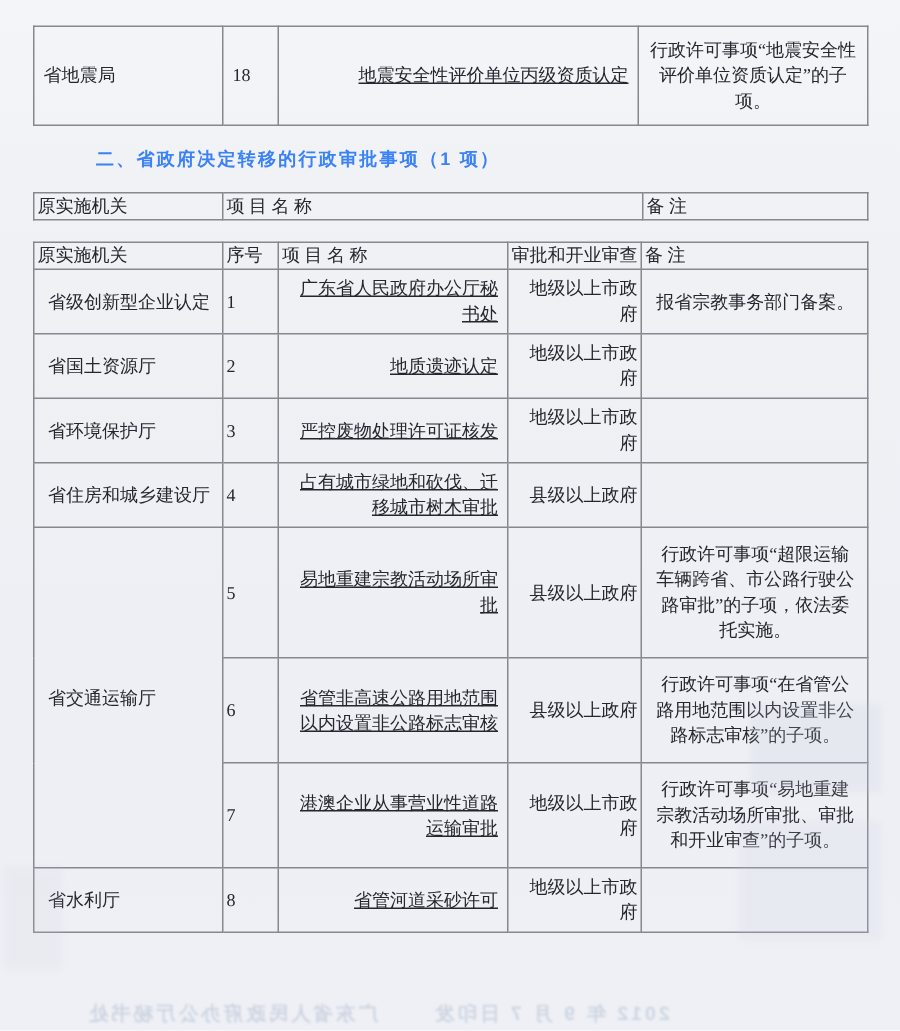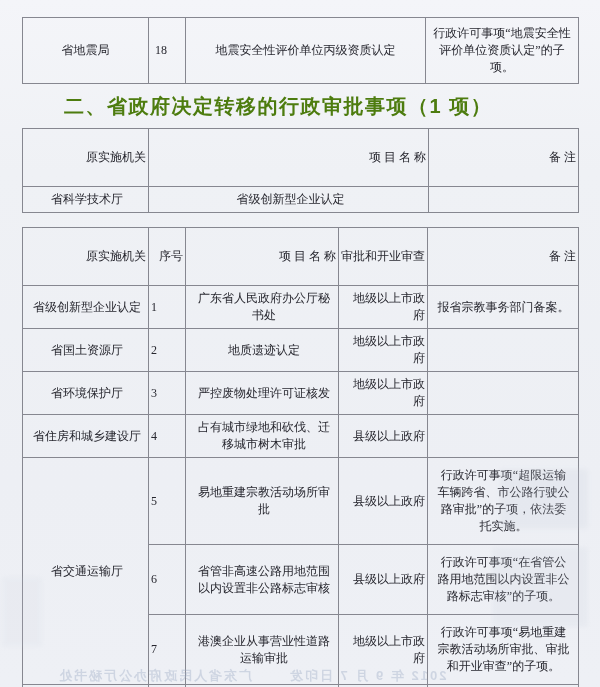--- a/index.html
+++ b/index.html
@@ -12,40 +12,40 @@
   }
   .page { position:relative; width:600px; height:687px; }
 
   table { border-collapse:collapse; table-layout:fixed; background:transparent; }
   td,th {
     border:1px solid #868790;
     font-size:12px; line-height:17px; font-weight:normal;
     padding:4px 6px; vertical-align:middle;
     word-break:break-all; color:#26262e;
   }
-  th { text-align:right; padding:20px 2px; }
+  th { text-align:left; padding:0 2px; }
 
   .tbl-top { margin:17px 0 0 22px; width:556px; }
   .tbl-top td { padding:7px 6px; }
   .tbl2 { margin:11px 0 0 22px; width:556px; }
   .tbl3 { margin:14px 0 0 22px; width:556px; }
 
-  .org-cell { padding-left:9px; text-align:center; }
+  .org-cell { padding-left:9px; text-align:left; }
   .no-cell { text-align:left; padding-left:2px; padding-right:2px; }
-  .project-cell { padding-left:10px; text-align:center; }
+  .project-cell { padding-left:10px; text-align:right;text-decoration:underline; }
   .recipient-cell { padding-left:4px; padding-right:2px; text-align:right; }
   .note-cell { padding-left:7px; text-align:center; }
 
   tr.r-tall td { padding-top:9px; padding-bottom:9px; }
 
   .sec-heading {
     margin:11px 0 0 64px;
     font-family:"Liberation Sans","DejaVu Sans",sans-serif;
-    font-weight:bold; font-size:20px; line-height:22px;
-    letter-spacing:1.5px; color:#4d7c0f;
+    font-weight:bold; font-size:12px; line-height:22px;
+    letter-spacing:1.5px; color:#3b82f6;
   }
   .sec-heading.h3 { margin-top:20px; }
 
   
   .bleed {
     position:absolute;
     transform:scaleX(-1);
     font-family:"Liberation Sans","DejaVu Sans",sans-serif;
     font-weight:bold; font-size:13px; letter-spacing:2px;
     color:#9dabc4; opacity:0.38; filter:blur(0.6px);
@@ -89,25 +89,20 @@
     <colgroup>
         <col style="width:126px">
         <col style="width:280px">
         <col style="width:150px">
       </colgroup>
     <tbody>
         <tr>
       <th>原实施机关</th>
       <th>项 目 名 称</th>
       <th>备  注</th>
-    </tr>
-    <tr>
-      <td class="org-cell">省科学技术厅</td>
-      <td class="project-cell">省级创新型企业认定</td>
-      <td class="note-cell"></td>
     </tr>
   </tbody>
     </table>
 
 
   <table class="tbl3">
     <colgroup>
         <col style="width:126px">
         <col style="width:37px">
         <col style="width:153px">

